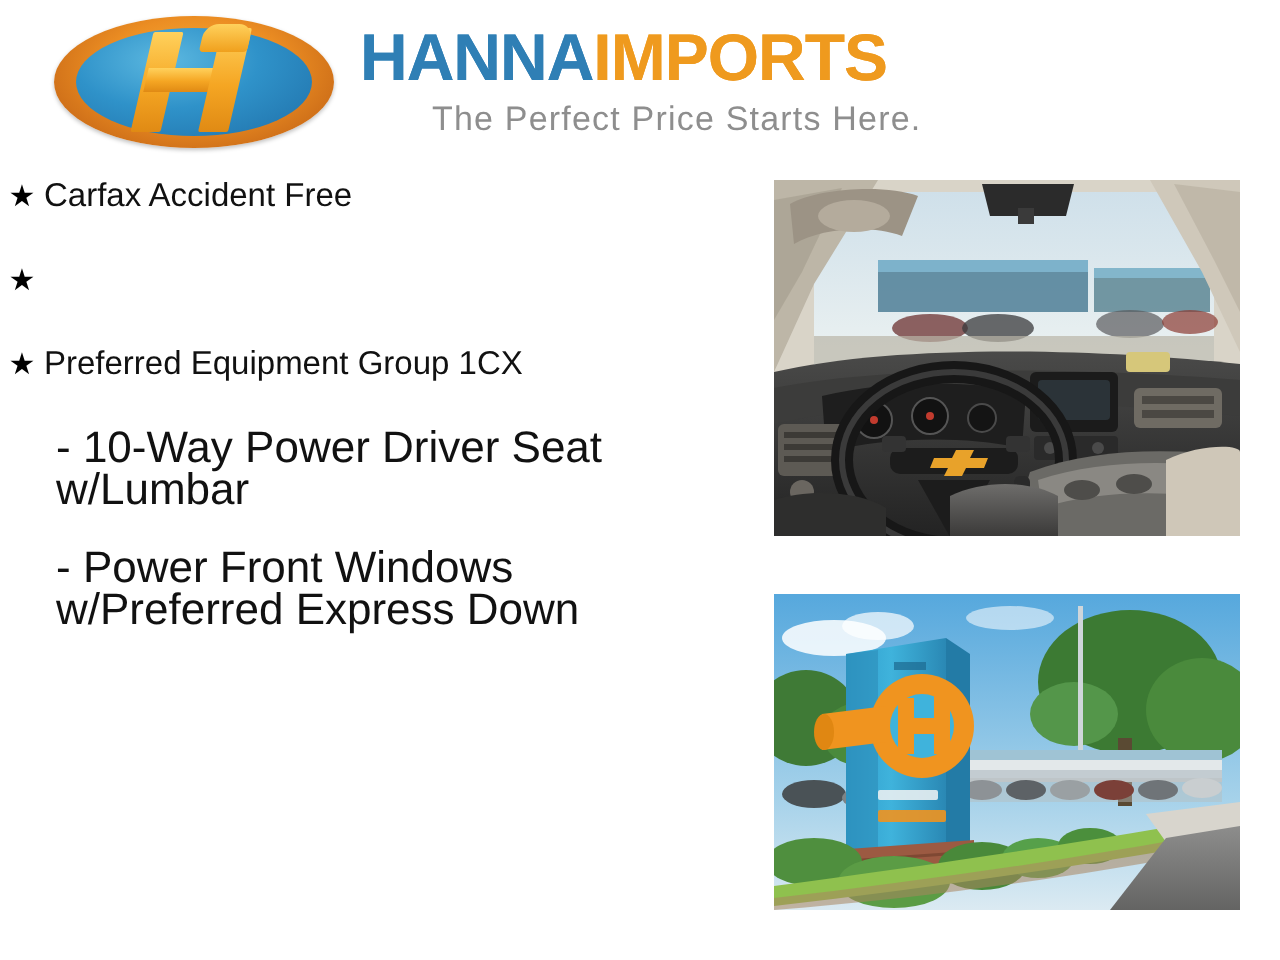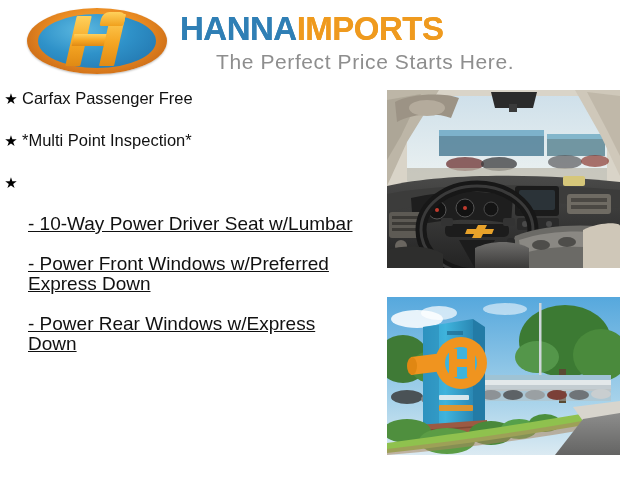--- a/index.html
+++ b/index.html
@@ -91,21 +91,21 @@
   }
   #logo-wordmark .w-imports {
     color: #ef9a1e;
     background: linear-gradient(180deg, #fcc352 0%, #ef9a1e 42%, #ef9a1e 56%, #d97c0c 100%);
     -webkit-background-clip: text;
     background-clip: text;
   }
   #logo-tagline {
     position: absolute;
     left: 216px; top: 50px;
-    font-size: 21px;
+    font-size: 17px;
     color: #8e8e8e;
     letter-spacing: 0.6px;
     white-space: nowrap;
   }
 
   
   #feature-list {
     position: absolute;
     left: 0; top: 88px;
     width: 378px;
@@ -125,25 +125,24 @@
     padding-top: 1px;
   }
   .feature-text {
     font-size: 16.5px;
     line-height: 20px;
     color: #111;
   }
   .sub-row {
     margin-left: 28px;
     margin-bottom: 19px;
-    font-size: 19px;
+    font-size: 22px;
     line-height: 20.5px;
     color: #111;
     max-width: 330px;
-    text-decoration: underline;
   }
 
   
   .photo {
     position: absolute;
     overflow: hidden;
     background: #cfcfcf;
   }
   #photo-interior {
     left: 387px; top: 90px;
@@ -171,35 +170,34 @@
 
   <div id="logo-wordmark"><span class="w-hanna">HANNA</span><span class="w-imports">IMPORTS</span></div>
 
   <div id="logo-tagline">The Perfect Price Starts Here.</div>
 </div>
 
 <div id="feature-list">
 
   <div class="feature-row">
     <div class="feature-bullet">★</div>
-    <div class="feature-text">Carfax Passenger Free</div>
-  </div>
-
-  <div class="feature-row">
-    <div class="feature-bullet">★</div>
-    <div class="feature-text">*Multi Point Inspection*</div>
+    <div class="feature-text">Carfax Accident Free</div>
   </div>
 
   <div class="feature-row">
     <div class="feature-bullet">★</div>
   </div>
 
+  <div class="feature-row">
+    <div class="feature-bullet">★</div>
+    <div class="feature-text">Preferred Equipment Group 1CX</div>
+  </div>
+
   <div class="sub-row">- 10-Way Power Driver Seat w/Lumbar</div>
   <div class="sub-row">- Power Front Windows w/Preferred Express Down</div>
-  <div class="sub-row">- Power Rear Windows w/Express Down</div>
 </div>
 
 <div class="photo" id="photo-interior">
   <svg viewBox="0 0 233 178" preserveAspectRatio="none">
     <defs>
       <linearGradient id="sky1" x1="0" y1="0" x2="0" y2="1">
         <stop offset="0%" stop-color="#cfe0ea"></stop>
           <stop offset="100%" stop-color="#eef3f2"></stop>
       </linearGradient>
       <linearGradient id="dashg" x1="0" y1="0" x2="0" y2="1">

